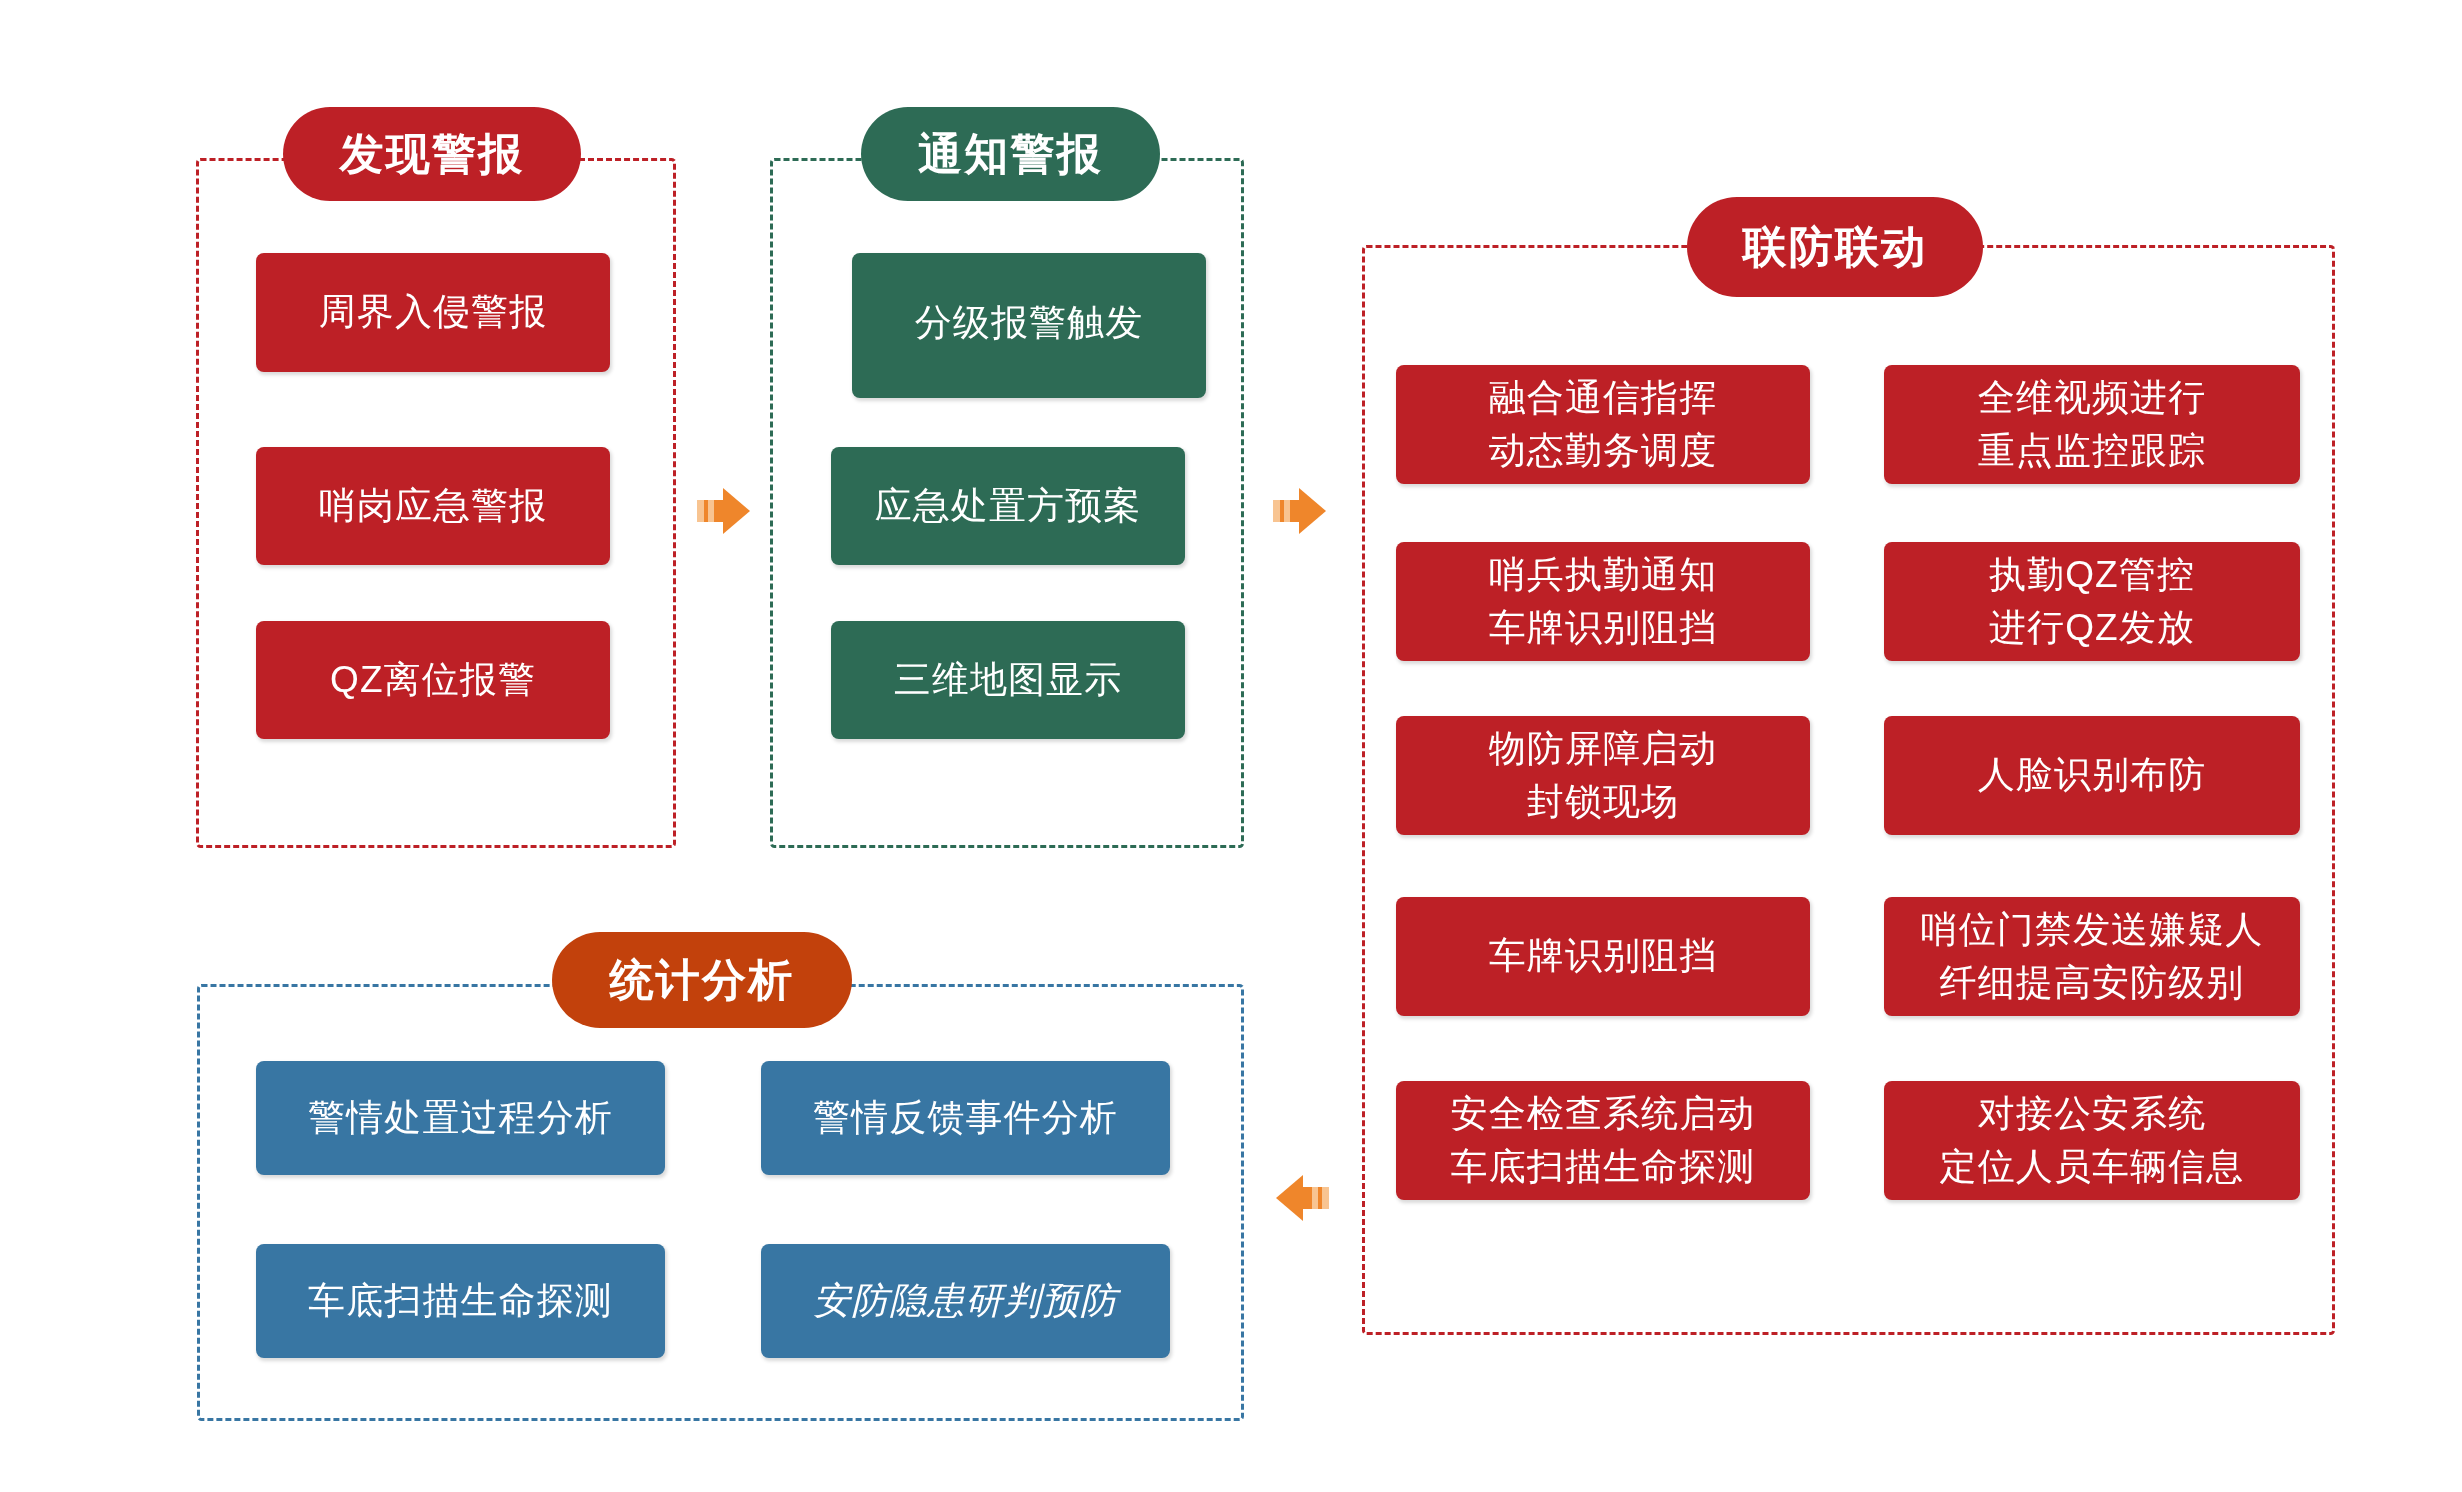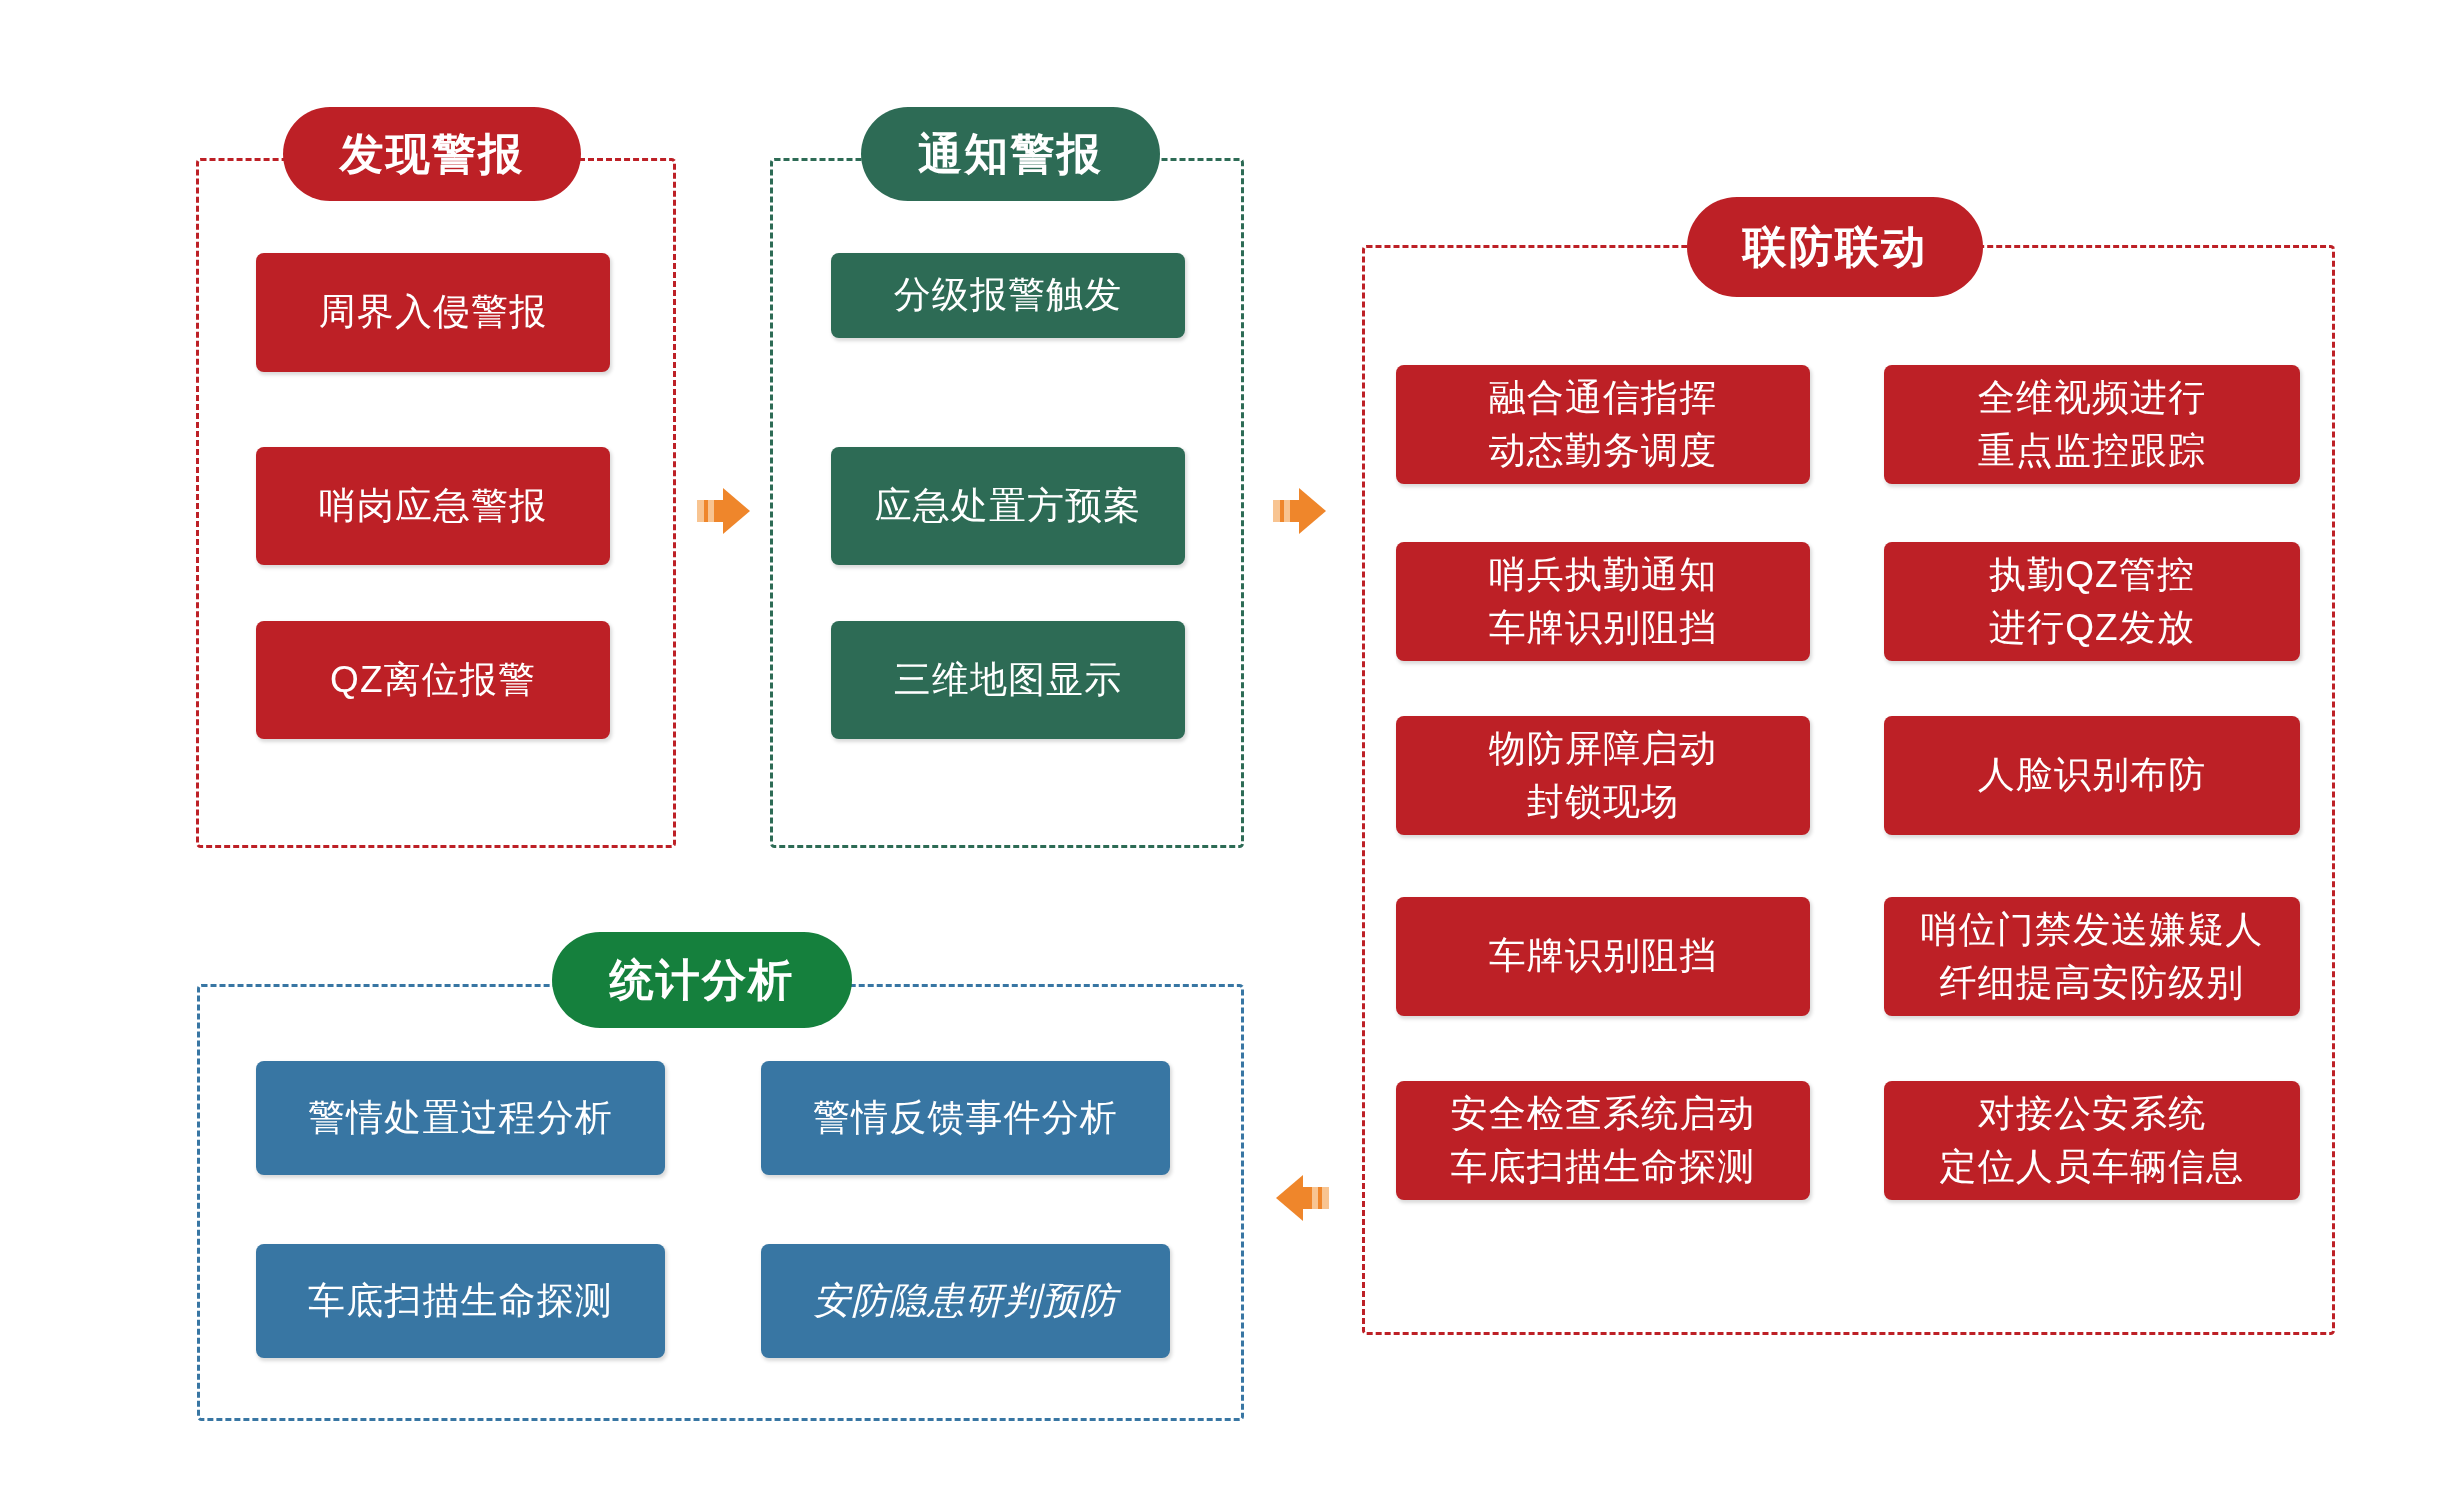--- a/index.html
+++ b/index.html
@@ -30,21 +30,21 @@
     align-items: center;
     justify-content: center;
     color: #ffffff;
     font-weight: bold;
     font-size: 44px;
     letter-spacing: 2.2px;
     z-index: 3;
   }
   .pill.red   { background: #BD2026; }
   .pill.green { background: #2D6B55; font-family: Liberation Mono, monospace; }
-  .pill.blue  { background: #15803d; text-align: right; }
+  .pill.blue  { background: #c2410c; text-align: right; }
 
   .pbox {
     position: absolute;
     border-radius: 7.9px;
     display: flex;
     align-items: center;
     justify-content: center;
     color: #ffffff;
     text-align: center;
     white-space: pre-line;
@@ -91,21 +91,21 @@
   #panel-discover { left: 196px;  top: 158px;  width: 480px;  height: 690px; }
   #pill-discover  { left: 283px;  top: 107px;  width: 298px;  height: 94px; }
   #box-d0 { left: 256px; top: 253px;  width: 354px; height: 119px; }
   #box-d1 { left: 256px; top: 447px;  width: 354px; height: 118px; }
   #box-d2 { left: 256px; top: 621px; width: 354px; height: 118px; }
   #arrow-1 { left: 697px; top: 488px; }
 
   
   #panel-notify { left: 770px; top: 158px; width: 474px; height: 690px; }
   #pill-notify  { left: 861px; top: 107px; width: 299px; height: 94px; }
-  #box-n0 { left: 831px; top: 253px;  width: 354px; height: 85px; }
+  #box-n0 { left: 852px; top: 253px;  width: 354px; height: 145px; font-family: Liberation Mono, monospace; }
   #box-n1 { left: 831px; top: 447px;  width: 354px; height: 118px; }
   #box-n2 { left: 831px; top: 621px; width: 354px; height: 118px; }
   #arrow-2 { left: 1273px; top: 488px; }
 
   
   #panel-joint { left: 1362px; top: 245px; width: 973px; height: 1090px; }
   #pill-joint  { left: 1687px; top: 197px; width: 296px;  height: 100px; }
   #box-jl0 { left: 1396px; top: 365px;  width: 414px; height: 119px; }
   #box-jl1 { left: 1396px; top: 542px;  width: 414px; height: 119px; }
   #box-jl2 { left: 1396px; top: 716px; width: 414px; height: 119px; }

